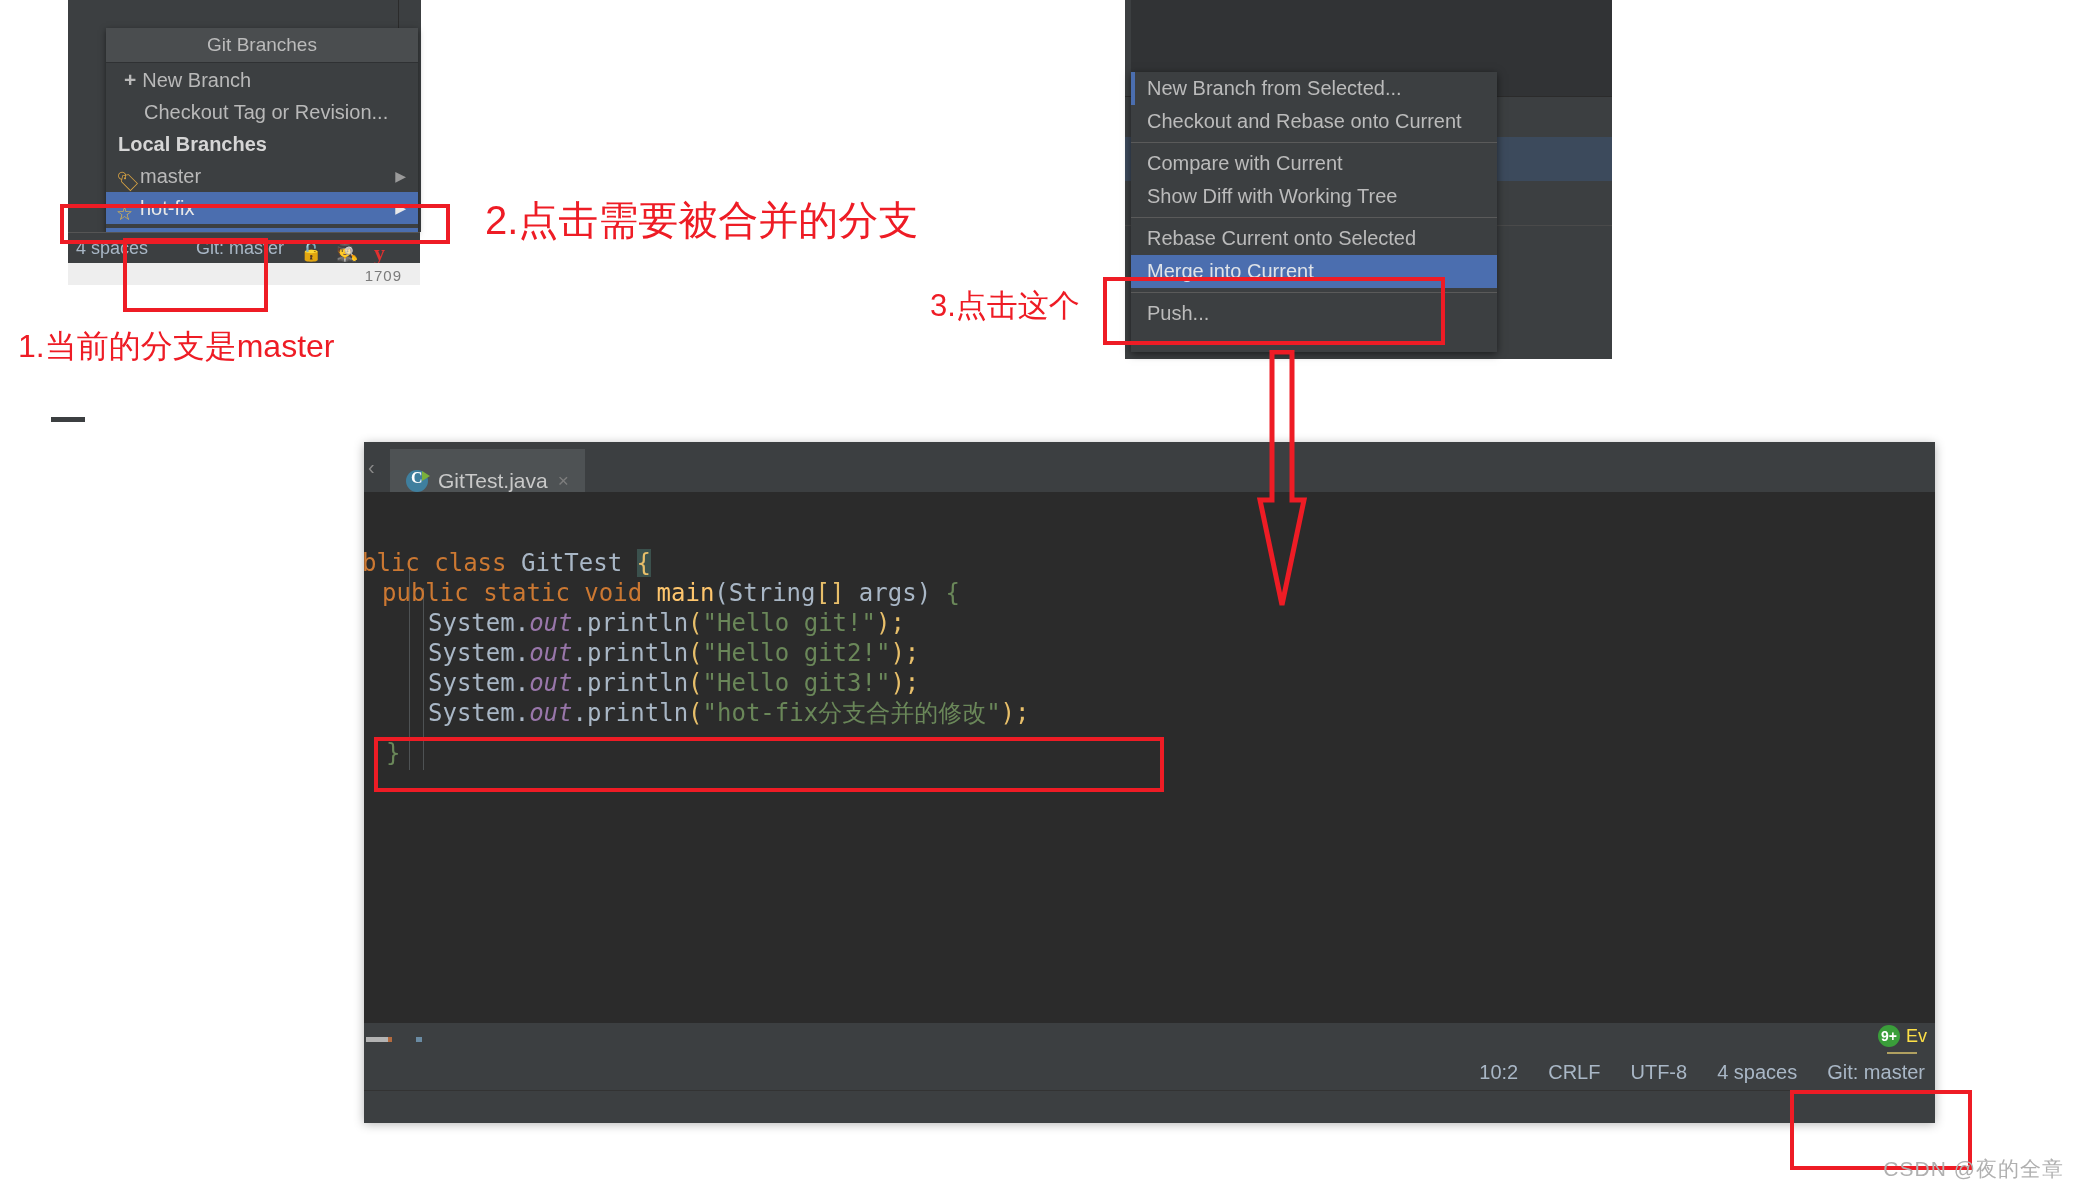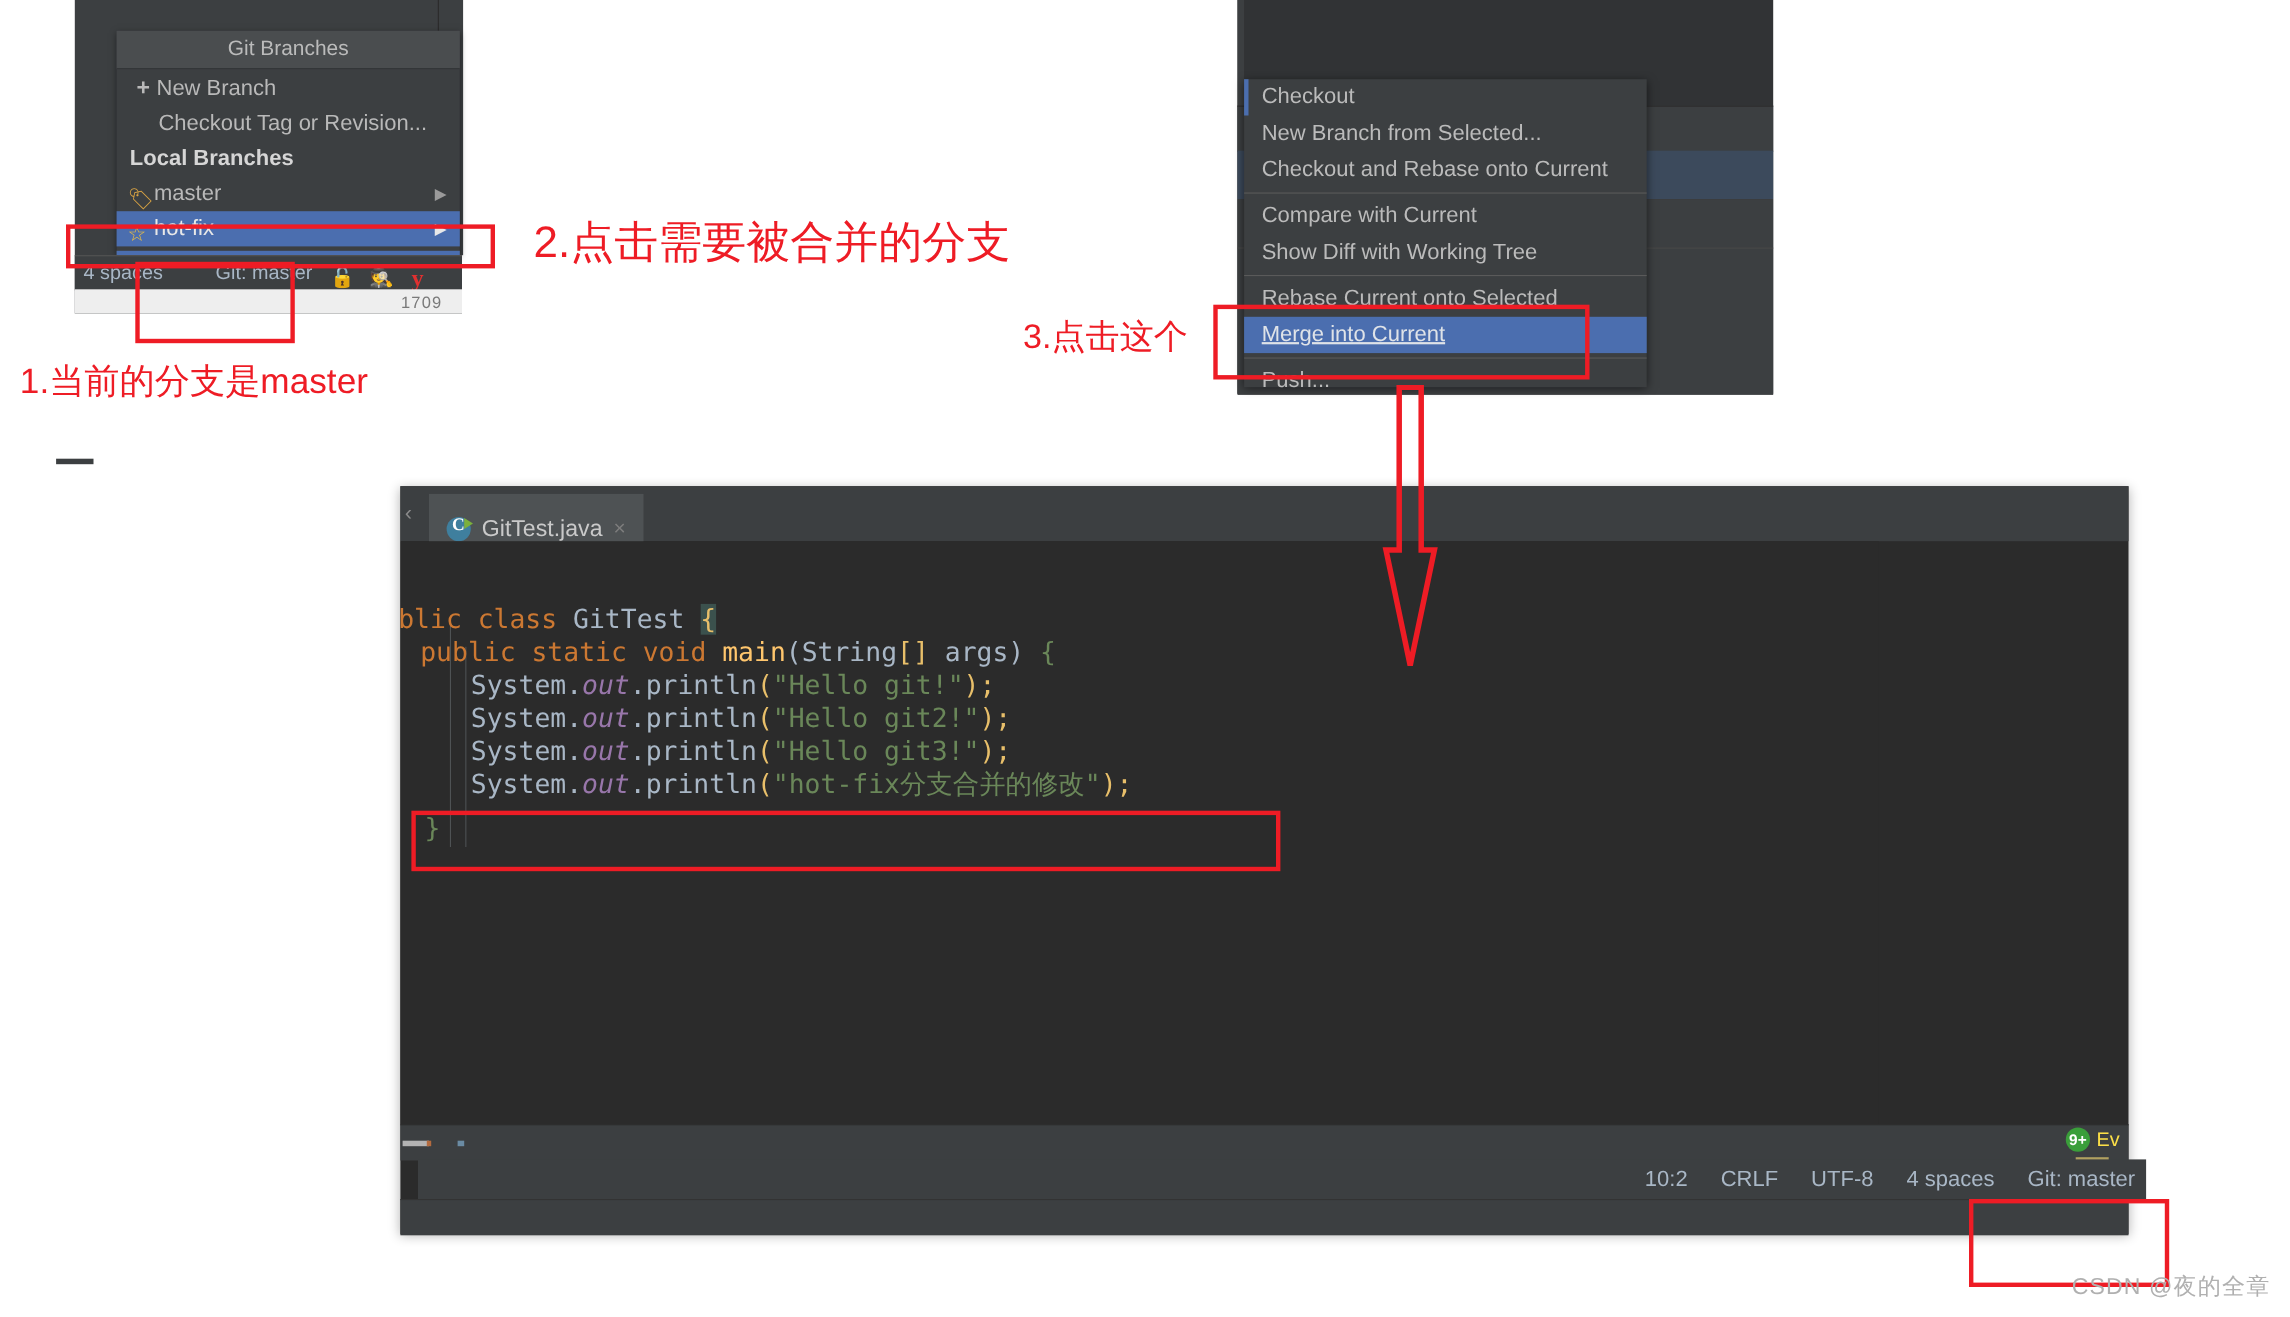--- a/index.html
+++ b/index.html
@@ -88,21 +88,21 @@
   #editor-lowbar{position:absolute;left:0;top:580px;width:1571px;height:32px;background:#3c3f41;border-top:1px solid #2b2b2b;}
   #editor-lowbar .mark1{position:absolute;left:2px;top:14px;width:24px;height:5px;background:#b3b3b3;}
   #editor-lowbar .mark2{position:absolute;left:24px;top:14px;width:4px;height:5px;background:#b36b3f;}
   #editor-lowbar .mark3{position:absolute;left:52px;top:14px;width:6px;height:5px;background:#6a8ba3;}
   #editor-lowbar .evt{position:absolute;right:8px;top:2px;display:flex;align-items:center;gap:6px;}
   #editor-lowbar .badge{width:22px;height:22px;border-radius:50%;background:#3a9e3a;color:#fff;
      font-size:14px;font-weight:bold;display:flex;align-items:center;justify-content:center;}
   #editor-lowbar .evtlabel{color:#fde047;font-size:18px;}
   #editor-lowbar .evtunder{position:absolute;right:18px;bottom:0;width:30px;height:3px;background:#b0a060;}
 
-  #editor-statusbar{position:absolute;left:16px;top:612px;width:1571px;height:36px;background:#3c3f41;}
+  #editor-statusbar{position:absolute;left:0;top:612px;width:1571px;height:36px;background:#3c3f41;}
   #editor-statusbar .items{position:absolute;right:10px;top:0;height:36px;display:flex;align-items:center;gap:30px;}
   #editor-statusbar .si{color:#a9b7c6;font-size:20px;white-space:nowrap;}
   #editor-filler{position:absolute;left:0;top:648px;width:1571px;height:32px;background:#3c3f41;border-top:1px solid #333;}
 
   
   .redbox{position:absolute;border:4px solid #ee1c25;box-sizing:border-box;}
   .redtext{position:absolute;color:#ee1c25;font-size:30px;white-space:nowrap;font-family:"Liberation Sans",sans-serif;}
   #redtext1{left:18px;top:325px;font-size:32px;}
   #redtext2{left:485px;top:193px;font-size:40px;}
   #redtext3{left:930px;top:285px;font-size:31px;}
@@ -159,21 +159,20 @@
 <div id="ctx-bg" class="abs">
   <div class="leftstrip"></div>
   <div class="row r1"></div>
   <div class="row r2"></div>
   <div class="row r3"></div>
   <div class="row r4"></div>
 </div>
 
 <div id="ctx-menu" class="abs">
   <div class="accentbar"></div>
-  <div class="mi">Checkout</div>
   <div class="mi">New Branch from Selected...</div>
   <div class="mi">Checkout and Rebase onto Current</div>
   <div class="sep"></div>
   <div class="mi">Compare with Current</div>
   <div class="mi">Show Diff with Working Tree</div>
   <div class="sep"></div>
   <div class="mi">Rebase Current onto Selected</div>
   <div class="mi highlight">Merge into Current</div>
   <div class="sep"></div>
   <div class="mi">Push...</div>

